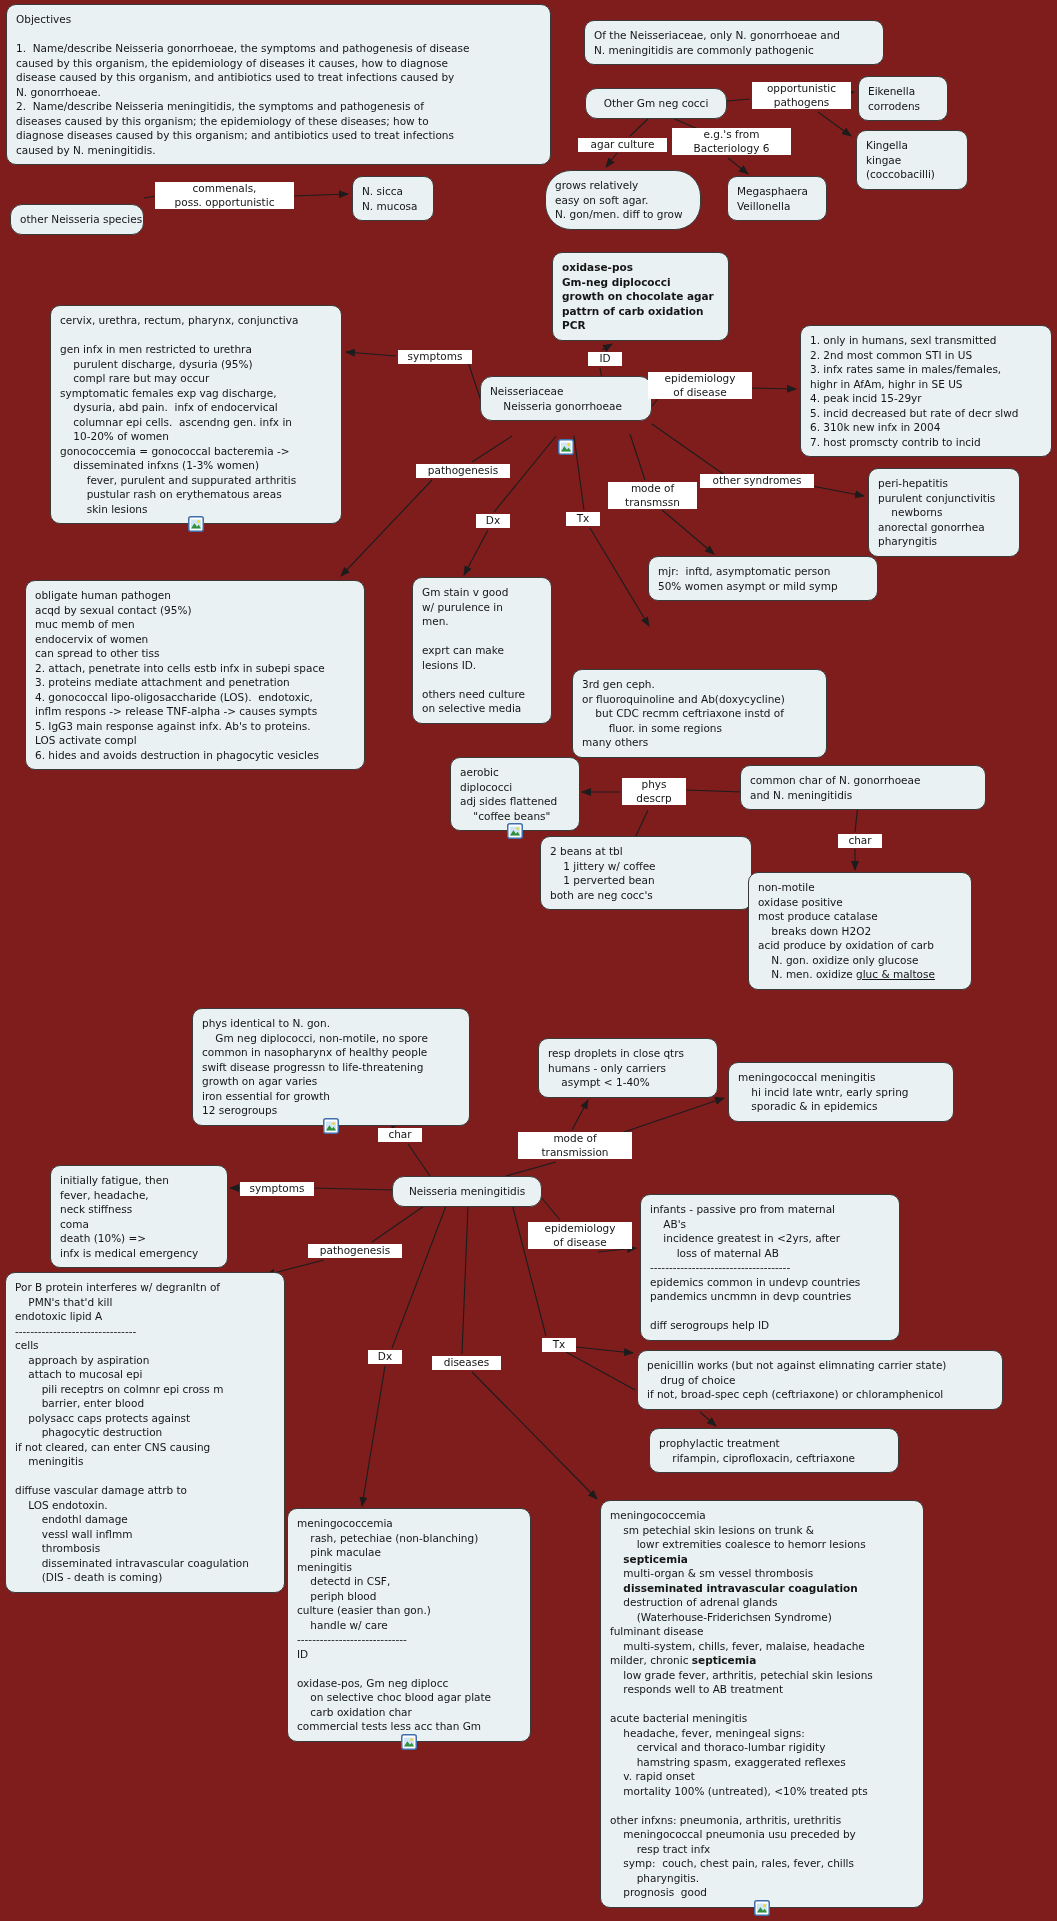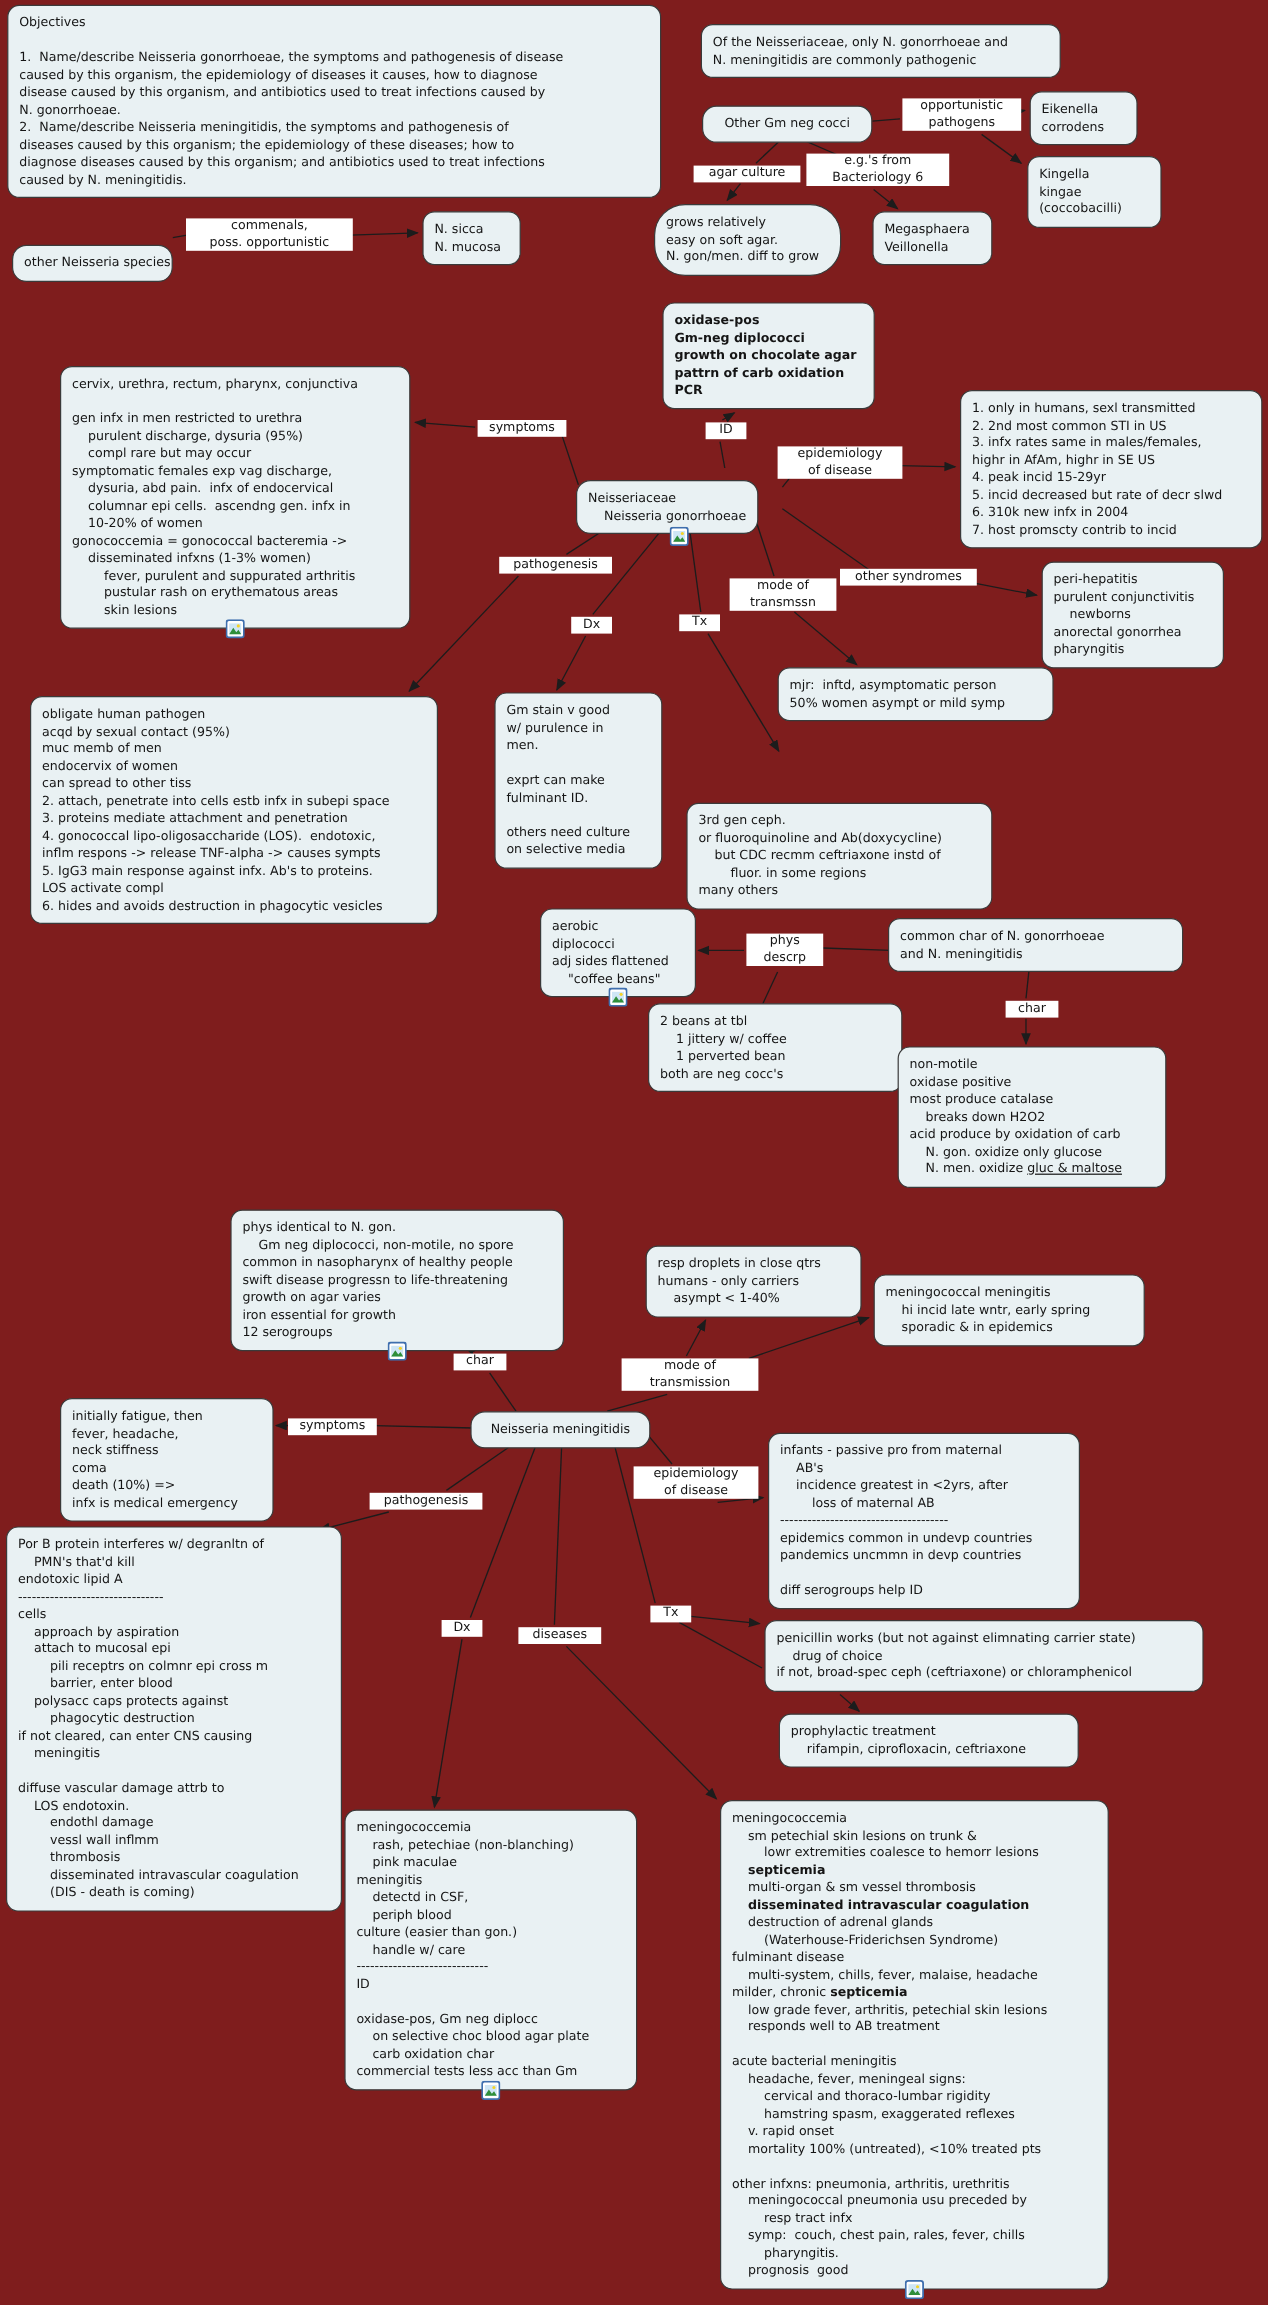--- a/index.html
+++ b/index.html
@@ -89,29 +89,29 @@
     <div class="box" style="left: 352px; top: 176px; width: 82px;"><div class="ln">N. sicca</div><div class="ln">N. mucosa</div></div>
     <div class="box" style="left: 552px; top: 252px; width: 177px; font-weight: bold;"><div class="ln">oxidase-pos</div><div class="ln">Gm-neg diplococci</div><div class="ln">growth on chocolate agar</div><div class="ln">pattrn of carb oxidation</div><div class="ln">PCR</div></div>
     <div class="box" style="left: 50px; top: 305px; width: 292px;"><div class="ln">cervix, urethra, rectum, pharynx, conjunctiva</div><div class="ln">&nbsp;</div><div class="ln">gen infx in men restricted to urethra</div><div class="ln">    purulent discharge, dysuria (95%)</div><div class="ln">    compl rare but may occur</div><div class="ln">symptomatic females exp vag discharge,</div><div class="ln">    dysuria, abd pain.  infx of endocervical</div><div class="ln">    columnar epi cells.  ascendng gen. infx in</div><div class="ln">    10-20% of women</div><div class="ln">gonococcemia = gonococcal bacteremia -&gt;</div><div class="ln">    disseminated infxns (1-3% women)</div><div class="ln">        fever, purulent and suppurated arthritis</div><div class="ln">        pustular rash on erythematous areas</div><div class="ln">        skin lesions</div></div>
     <div class="res-icon" style="left: 188px; top: 516px;"><svg width="16" height="16" viewBox="0 0 16 16">
         <rect x="0.75" y="0.75" width="14.5" height="14.5" rx="2" fill="#ffffff" stroke="#3f6fae" stroke-width="1.5"></rect>
         <rect x="3" y="3.5" width="10" height="9" fill="#cfe6f5"></rect>
         <circle cx="10.6" cy="5.6" r="1.3" fill="#f5d327"></circle>
         <path d="M3 12.5 L6.4 7.2 L8.9 10.8 L10.7 8.7 L13 12.5 Z" fill="#2f8f3a"></path>
       </svg></div>
     <div class="box" style="left: 800px; top: 325px; width: 252px;"><div class="ln">1. only in humans, sexl transmitted</div><div class="ln">2. 2nd most common STI in US</div><div class="ln">3. infx rates same in males/females,</div><div class="ln">highr in AfAm, highr in SE US</div><div class="ln">4. peak incid 15-29yr</div><div class="ln">5. incid decreased but rate of decr slwd</div><div class="ln">6. 310k new infx in 2004</div><div class="ln">7. host promscty contrib to incid</div></div>
-    <div class="box node" style="left: 480px; top: 400px; width: 152px;"><div class="ln">Neisseriaceae</div><div class="ln">    Neisseria gonorrhoeae</div></div>
+    <div class="box node" style="left: 480px; top: 376px; width: 172px;"><div class="ln">Neisseriaceae</div><div class="ln">    Neisseria gonorrhoeae</div></div>
     <div class="res-icon" style="left: 558px; top: 439px;"><svg width="16" height="16" viewBox="0 0 16 16">
         <rect x="0.75" y="0.75" width="14.5" height="14.5" rx="2" fill="#ffffff" stroke="#3f6fae" stroke-width="1.5"></rect>
         <rect x="3" y="3.5" width="10" height="9" fill="#cfe6f5"></rect>
         <circle cx="10.6" cy="5.6" r="1.3" fill="#f5d327"></circle>
         <path d="M3 12.5 L6.4 7.2 L8.9 10.8 L10.7 8.7 L13 12.5 Z" fill="#2f8f3a"></path>
       </svg></div>
     <div class="box" style="left: 25px; top: 580px; width: 340px;"><div class="ln">obligate human pathogen</div><div class="ln">acqd by sexual contact (95%)</div><div class="ln">muc memb of men</div><div class="ln">endocervix of women</div><div class="ln">can spread to other tiss</div><div class="ln">2. attach, penetrate into cells estb infx in subepi space</div><div class="ln">3. proteins mediate attachment and penetration</div><div class="ln">4. gonococcal lipo-oligosaccharide (LOS).  endotoxic,</div><div class="ln">inflm respons -&gt; release TNF-alpha -&gt; causes sympts</div><div class="ln">5. IgG3 main response against infx. Ab's to proteins.</div><div class="ln">LOS activate compl</div><div class="ln">6. hides and avoids destruction in phagocytic vesicles</div></div>
-    <div class="box" style="left: 412px; top: 577px; width: 140px;"><div class="ln">Gm stain v good</div><div class="ln">w/ purulence in</div><div class="ln">men.</div><div class="ln">&nbsp;</div><div class="ln">exprt can make</div><div class="ln">fulminant ID.</div><div class="ln">&nbsp;</div><div class="ln">others need culture</div><div class="ln">on selective media</div></div>
+    <div class="box" style="left: 412px; top: 577px; width: 140px;"><div class="ln">Gm stain v good</div><div class="ln">w/ purulence in</div><div class="ln">men.</div><div class="ln">&nbsp;</div><div class="ln">exprt can make</div><div class="ln">lesions ID.</div><div class="ln">&nbsp;</div><div class="ln">others need culture</div><div class="ln">on selective media</div></div>
     <div class="box" style="left: 572px; top: 628px; width: 255px; margin-top: 41px;"><div class="ln">3rd gen ceph.</div><div class="ln">or fluoroquinoline and Ab(doxycycline)</div><div class="ln">    but CDC recmm ceftriaxone instd of</div><div class="ln">        fluor. in some regions</div><div class="ln">many others</div></div>
     <div class="box" style="left: 648px; top: 556px; width: 230px;"><div class="ln">mjr:  inftd, asymptomatic person</div><div class="ln">50% women asympt or mild symp</div></div>
     <div class="box" style="left: 868px; top: 468px; width: 152px;"><div class="ln">peri-hepatitis</div><div class="ln">purulent conjunctivitis</div><div class="ln">    newborns</div><div class="ln">anorectal gonorrhea</div><div class="ln">pharyngitis</div></div>
     <div class="box" style="left: 450px; top: 757px; width: 130px;"><div class="ln">aerobic</div><div class="ln">diplococci</div><div class="ln">adj sides flattened</div><div class="ln">    "coffee beans"</div></div>
     <div class="res-icon" style="left: 507px; top: 823px;"><svg width="16" height="16" viewBox="0 0 16 16">
         <rect x="0.75" y="0.75" width="14.5" height="14.5" rx="2" fill="#ffffff" stroke="#3f6fae" stroke-width="1.5"></rect>
         <rect x="3" y="3.5" width="10" height="9" fill="#cfe6f5"></rect>
         <circle cx="10.6" cy="5.6" r="1.3" fill="#f5d327"></circle>
         <path d="M3 12.5 L6.4 7.2 L8.9 10.8 L10.7 8.7 L13 12.5 Z" fill="#2f8f3a"></path>
       </svg></div>

